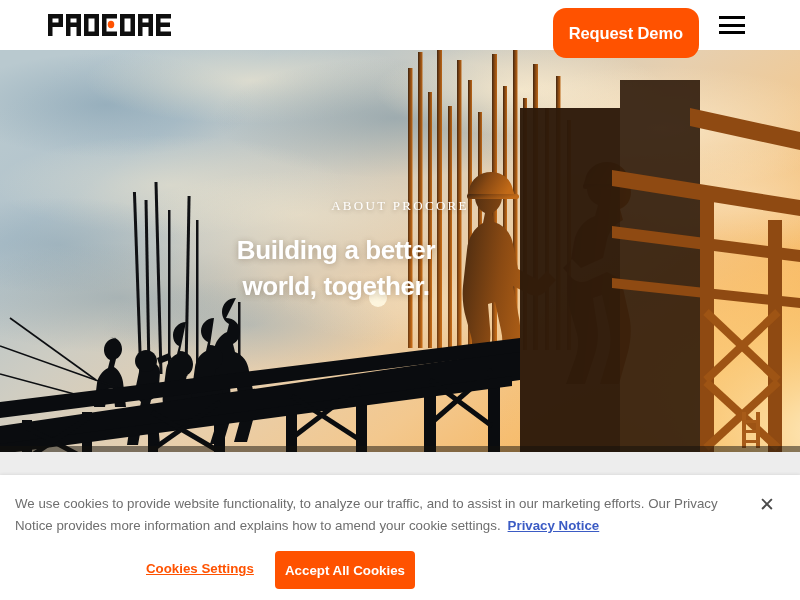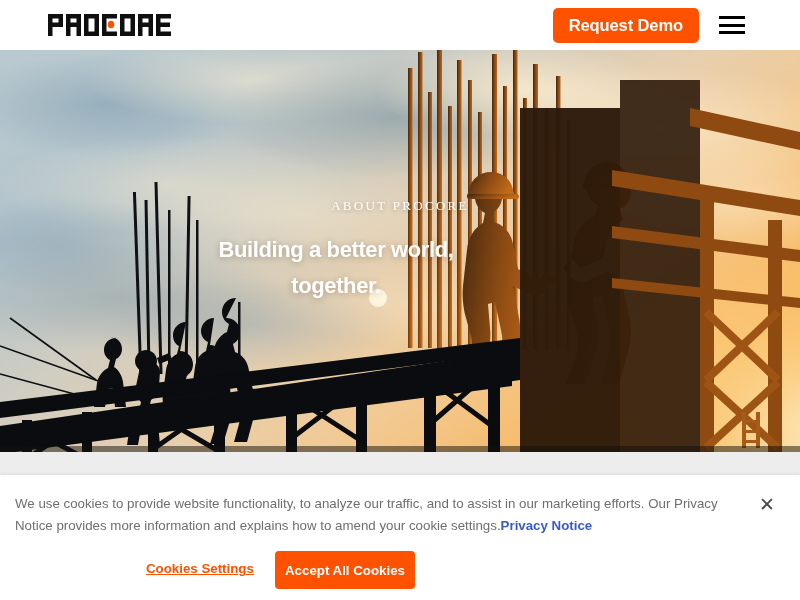--- a/index.html
+++ b/index.html
@@ -35,26 +35,26 @@
     left: 48px;
     top: 14px;
     height: 22px;
     display: block;
   }
 
   #request-demo {
     position: absolute;
     right: 101px;
     top: 8px;
-    height: 35px;
+    height: 50px;
     padding: 0 16px;
     background: #ff5200;
     color: #ffffff;
     border: none;
-    border-radius: 5px;
+    border-radius: 13px;
     font-family: "Liberation Sans", sans-serif;
     font-size: 16.5px;
     font-weight: bold;
     letter-spacing: -0.1px;
     cursor: pointer;
     white-space: nowrap;
     line-height: 35px;
   }
 
   #hamburger {
@@ -107,21 +107,21 @@
     letter-spacing: 2.3px;
     text-shadow: 0 1px 4px rgba(60,40,20,0.30);
     font-family: Liberation Serif, serif;
   }
 
   #headline {
     position: absolute;
     top: 182px;
     width: 672px;
     color: #ffffff;
-    font-size: 22px;
+    font-size: 26px;
     font-weight: bold;
     line-height: 36px;
     letter-spacing: -0.4px;
     padding: 0 200px;
     text-shadow: 0 1px 6px rgba(60,40,20,0.30);
   }
 
   
   #cookie-banner {
     position: absolute;
@@ -139,21 +139,23 @@
     left: 15px;
     top: 18px;
     width: 712px;
     color: #6e6e6e;
     font-size: 13.3px;
     line-height: 22px;
   }
   #privacy-link {
     color: #3b5bc4;
     font-weight: bold;
-    cursor: pointer;
+    text-decoration: underline;
+    cursor: pointer;
+    margin-left: 7px;
     font-size: 13.3px;
   }
 
   #cookie-close {
     position: absolute;
     right: 21px;
     top: 492px;
     width: 24px;
     height: 24px;
     z-index: 61;

